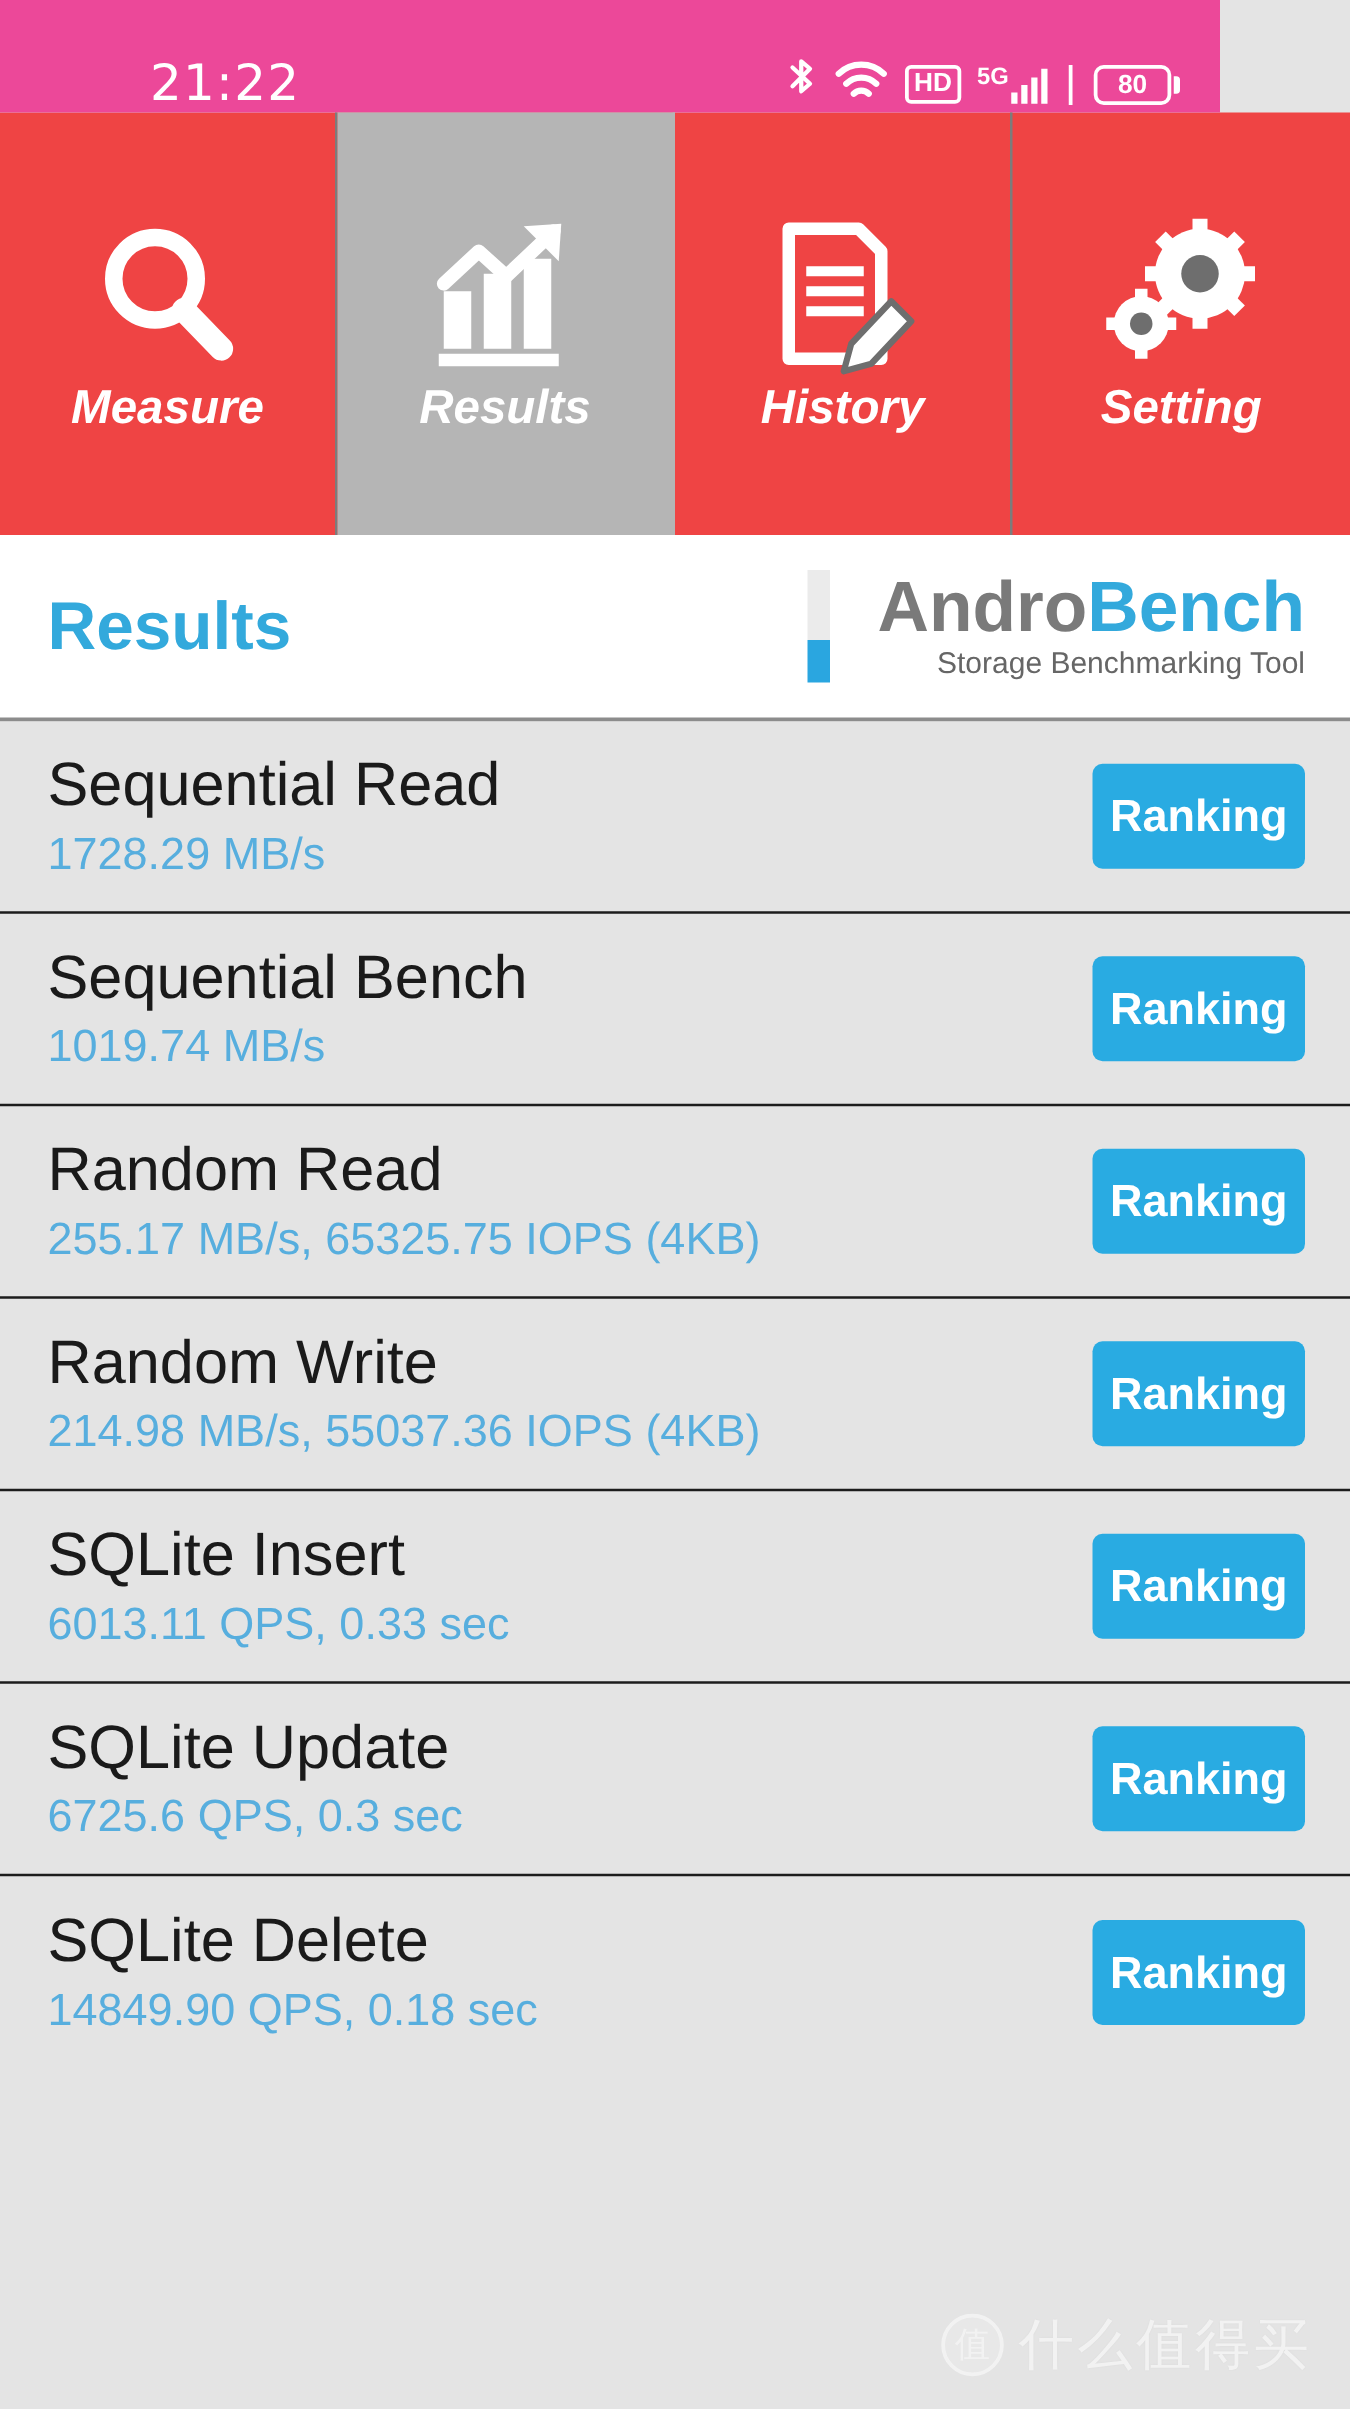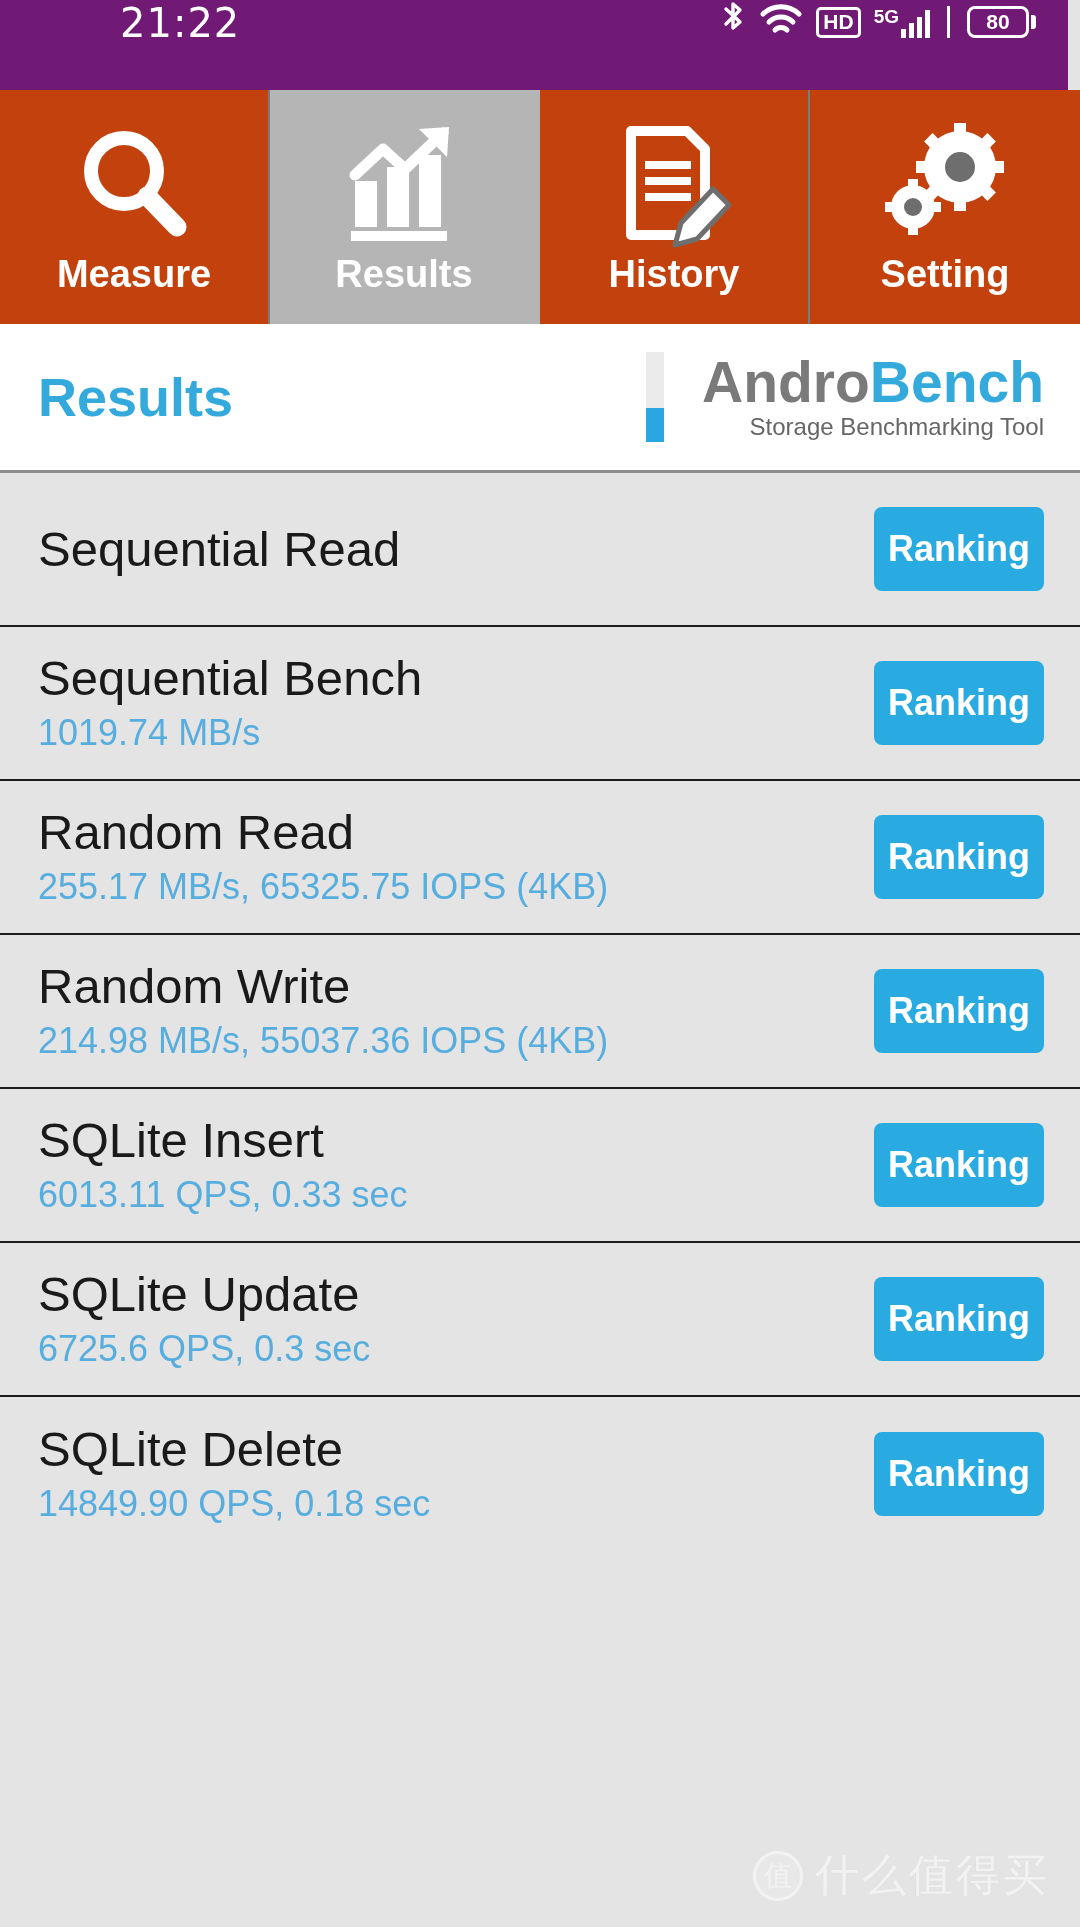--- a/index.html
+++ b/index.html
@@ -6,23 +6,23 @@
   html,body {
     width:1080px; height:1927px;
     background:#e4e4e4;
     font-family:"Liberation Sans", sans-serif;
     overflow:hidden;
   }
 
   
   .statusbar{
     position:relative;
-    height:90px; width:1068px;
-    background:#701a75;
-    display:flex; align-items:flex-start;
+    height:90px; width:976px;
+    background:#ec4899;
+    display:flex; align-items:flex-end;
     color:#fff;
   }
   .status-time{
     font-size:40px; letter-spacing:1px;
     margin-left:120px;
     font-family:"DejaVu Sans", sans-serif;
     font-weight:400;
   }
   .status-icons{
     margin-left:auto; margin-right:32px;
@@ -51,22 +51,23 @@
   .batt-body{
     border:3px solid #fff; border-radius:8px;
     width:62px; height:32px;
     display:flex; align-items:center; justify-content:center;
     font-size:21px; font-weight:bold;
   }
   .batt-cap{ width:5px;height:14px;background:#fff;border-radius:0 3px 3px 0; margin-left:2px;}
 
   
   .tabbar{
-    display:flex; width:1080px; height:234px;
-    background:#c2410c;
+    display:flex; width:1080px; height:338px;
+    background:#ef4444;
+    font-style:italic;
   }
   .tab{
     flex:1 1 25%;
     display:flex; flex-direction:column;
     align-items:center; justify-content:center;
     color:#fff;
     border-right:2px solid #7c7c7c;
     position:relative;
   }
   .tab:last-child{border-right:none;}
@@ -281,20 +282,21 @@
         <div class="brand-sub">Storage Benchmarking Tool</div>
       </div>
     </div>
   </div>
 
   <div class="results-list">
 
     <div class="result-row">
       <div class="row-texts">
         <div class="row-title">Sequential Read</div>
+        <div class="row-value">1728.29 MB/s</div>
       </div>
       <button class="rank-btn">Ranking</button>
     </div>
 
     <div class="result-row">
       <div class="row-texts">
         <div class="row-title">Sequential Bench</div>
         <div class="row-value">1019.74 MB/s</div>
       </div>
       <button class="rank-btn">Ranking</button>

